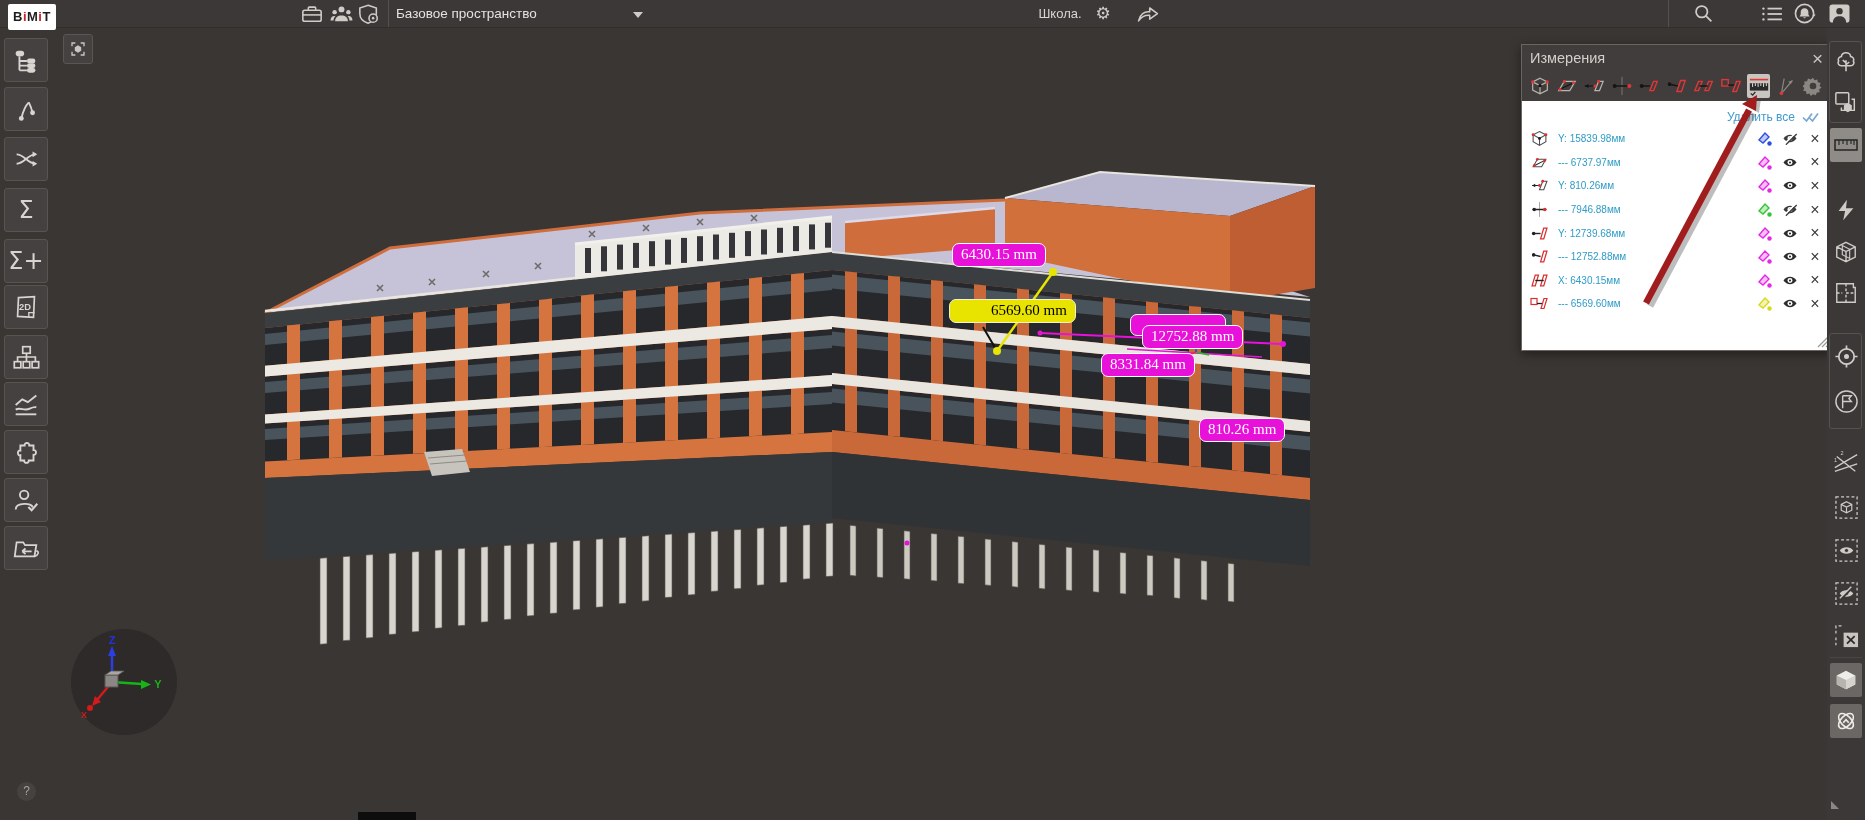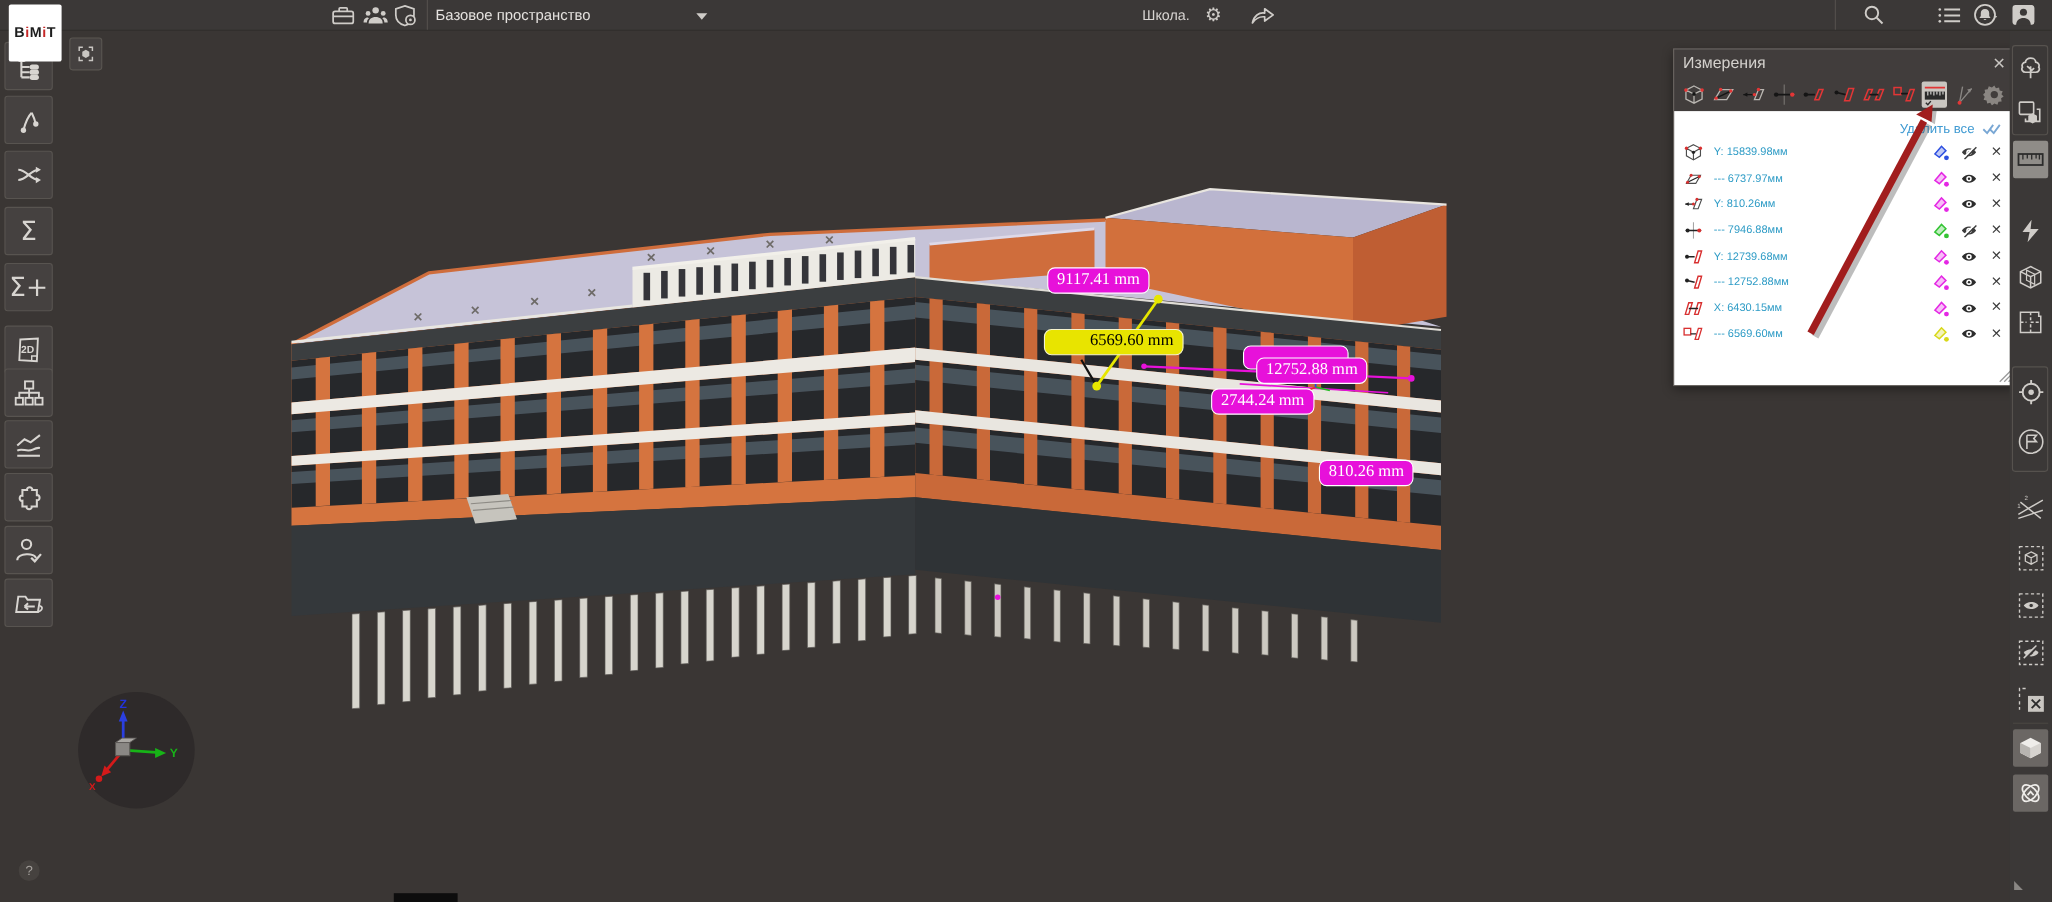--- a/index.html
+++ b/index.html
@@ -1,19 +1,19 @@
 <!DOCTYPE html>
 <html><head>
 <meta charset="utf-8">
 <style>
   html,body{margin:0;padding:0;}
   body{width:1865px;height:820px;overflow:hidden;background:#3a3634;font-family:"Liberation Sans",sans-serif;position:relative;-webkit-font-smoothing:antialiased;}
   
   .topbar{position:absolute;left:0;top:0;width:1865px;height:27px;background:#3b3837;border-bottom:1px solid #312e2c;z-index:40;}
-  .logo{position:absolute;left:8px;top:4px;height:18px;background:#fff;border-radius:2px;padding:17px 5px;font-weight:bold;font-size:13px;line-height:18px;color:#1d1d1d;letter-spacing:.5px;}
+  .logo{position:absolute;left:8px;top:4px;height:18px;background:#fff;border-radius:2px;padding:4px 5px;font-weight:bold;font-size:13px;line-height:18px;color:#1d1d1d;letter-spacing:.5px;}
   .logo b{color:#1d1d1d}
   .logo .dot{color:#c62828}
   .tb-ic{position:absolute;top:3px;width:26px;height:21px;display:flex;align-items:center;justify-content:center;cursor:pointer;}
   .tb-ic svg{display:block}
   .tb-div{position:absolute;top:0;width:1px;height:27px;background:#55504d;}
   .ws-label{position:absolute;left:396px;top:0;height:27px;line-height:27px;font-size:13.5px;color:#e4e1de;cursor:pointer;}
   .ws-caret{position:absolute;left:633px;top:12px;width:0;height:0;border-left:5px solid transparent;border-right:5px solid transparent;border-top:6px solid #cfccc8;cursor:pointer;}
   .proj-title{position:absolute;left:1020px;top:0;width:80px;text-align:center;height:27px;line-height:27px;font-size:13px;color:#d8d5d2;}
   .gear-glyph{font-size:17px;color:#cfccc8;line-height:21px}
   
@@ -232,25 +232,25 @@
     <g stroke-width="1.6">
       <line x1="1186" y1="356" x2="1196" y2="352" stroke="#e03030"></line>
       <line x1="1196" y1="352" x2="1209" y2="355" stroke="#22bb22"></line>
       <line x1="1196" y1="352" x2="1196" y2="341" stroke="#2244ee"></line>
     </g>
   </g>
 </svg>
 
 <div class="blackbit"></div>
 
-<div class="mlabel mag" style="left:952px;top:243px;">9117.41 mm</div>
+<div class="mlabel mag" style="left:952px;top:243px;">6430.15 mm</div>
 <div class="mlabel yel" style="left:949px;top:299px;">6569.60 mm</div>
 <div class="mlabel mag ghost" style="left:1130px;top:314px;"></div>
 <div class="mlabel mag" style="left:1122px;top:325px;margin-left:20px;">12752.88 mm</div>
-<div class="mlabel mag" style="left:1101px;top:353px;">2744.24 mm</div>
+<div class="mlabel mag" style="left:1101px;top:353px;">8331.84 mm</div>
 <div class="mlabel mag" style="left:1158px;top:418px;margin-left:41px;">810.26 mm</div>
 
 <div class="navgizmo">
   <svg width="112" height="112" viewBox="0 0 112 112">
     <circle cx="56" cy="56" r="53" fill="#2e2a2a"></circle>
     <g transform="translate(-68,-626)">
       <line x1="112" y1="682" x2="112" y2="654" stroke="#2b3fe0" stroke-width="2.5"></line>
       <polygon points="112,646 108,656 116,656" fill="#2b3fe0"></polygon>
       <text x="112" y="644" fill="#2233dd" font-size="11" font-weight="bold" text-anchor="middle">Z</text>
       <line x1="112" y1="682" x2="142" y2="684" stroke="#17b417" stroke-width="2.5"></line>
@@ -367,21 +367,21 @@
     <path d="M23,8 L28,11 L23,14" fill="#d8d5d1" stroke="none"></path>
       <path d="M23,18 L28,21 L23,24" fill="#d8d5d1" stroke="none"></path>
   </svg>
 </div>
 <div class="ltb-tile" style="top:188px">
   <span class="sigma">Σ</span>
 </div>
 <div class="ltb-tile" style="top:239px">
   <span class="sigma">Σ+</span>
 </div>
-<div class="ltb-tile" style="top:296px">
+<div class="ltb-tile" style="top:285px">
   <svg width="30" height="30" viewBox="0 0 32 32" fill="none" stroke="#d8d5d1" stroke-width="1.8">
     <path d="M8,6 L25,5 L24,27 L7,26 Z"></path>
     <path d="M19,27 L19,22 L25,22" stroke-width="1.4"></path>
     <text x="15" y="19" fill="#d8d5d1" stroke="none" font-size="10" font-weight="bold" text-anchor="middle" font-family="Liberation Sans,sans-serif">2D</text>
   </svg>
 </div>
 <div class="ltb-tile" style="top:335px">
   <svg width="30" height="30" viewBox="0 0 32 32" fill="none" stroke="#d8d5d1" stroke-width="1.8">
     <rect x="12.5" y="5" width="8" height="7"></rect>
       <path d="M16.5,12 V16 M7,21 V16 H26 V21 M16.5,16 V21"></path>

